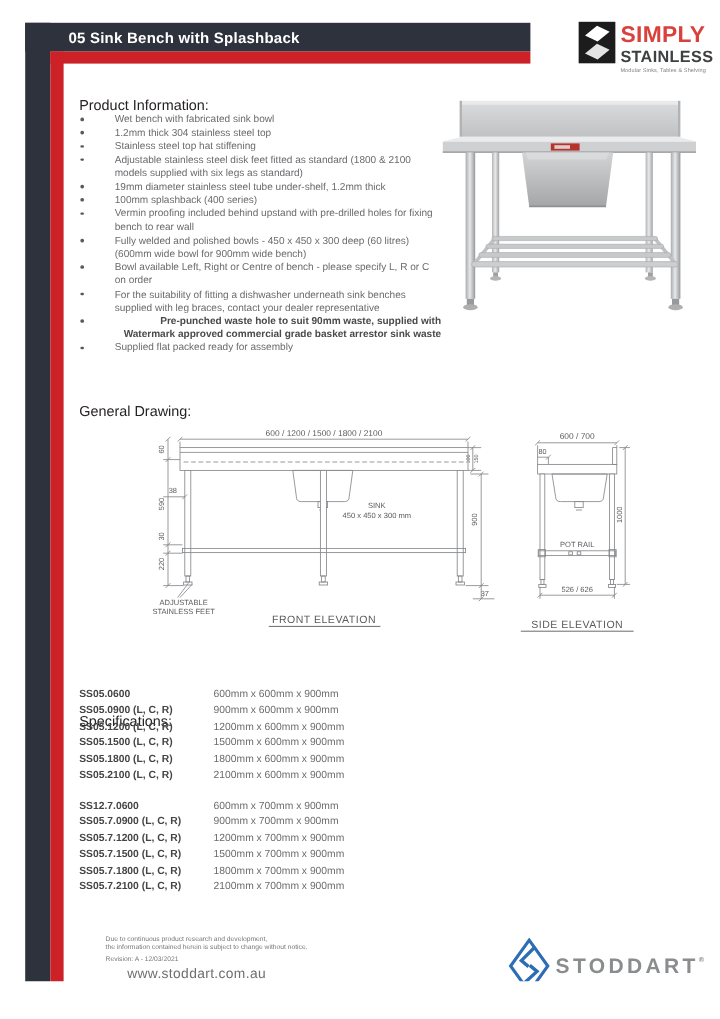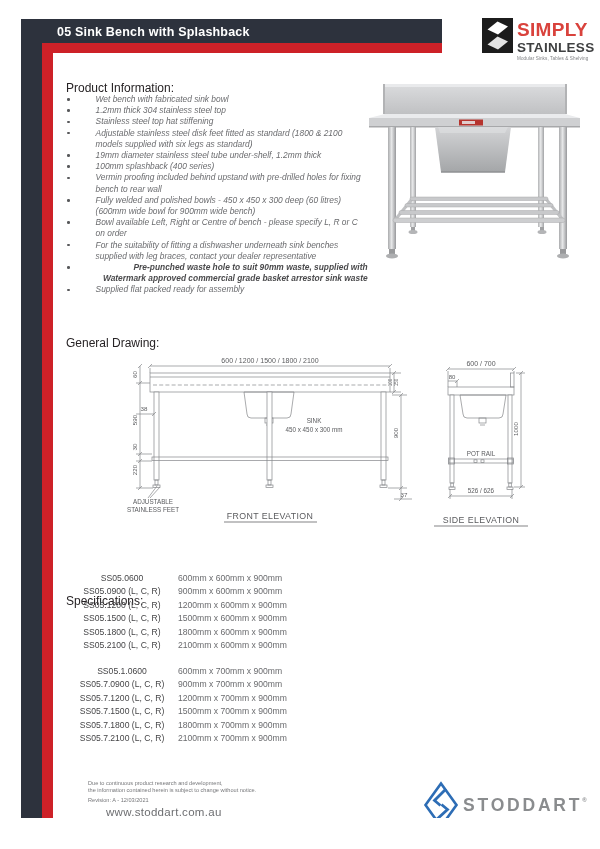--- a/index.html
+++ b/index.html
@@ -16,30 +16,30 @@
 
   
   .ss-logo-text{left:517px;top:20px;line-height:1;}
   .ss-simply{font-size:19px;font-weight:bold;color:#d9423c;letter-spacing:.3px;}
   .ss-stainless{font-size:13.5px;font-weight:bold;color:#3f4041;letter-spacing:.3px;margin-top:1.5px;}
   .ss-tagline{font-size:4.6px;color:#808285;margin-top:3px;letter-spacing:.1px;}
 
   .section-heading{font-size:12px;font-weight:normal;color:#272325;}
 
   
-  .bullets{left:66px;top:94px;width:302px;font-style:italic;}
+  .bullets{left:66px;top:94px;width:302px;}
   .bullet-item{display:flex;font-size:8.4px;line-height:11.2px;color:#6a6b6e;}
   .bullet-item .dot{flex:0 0 auto;width:2.6px;height:2.6px;border-radius:50%;background:#58595b;margin:4.2px 26px 0 1px;}
   .bullet-item .btxt{width:272px;}
   .bullet-item.bold .btxt{font-weight:bold;color:#4a4a4c;text-align:right;}
 
   
   .spec-group{left:66px;width:320px;}
   .spec-row{display:flex;height:13.4px;font-size:8.6px;}
-  .spec-model{width:112px;font-weight:normal;color:#454547;text-align:center;}
+  .spec-model{width:112px;font-weight:bold;color:#454547;}
   .spec-size{color:#6a6b6e;}
 
   
   .fineprint{left:88px;font-size:5.6px;color:#77787b;line-height:7.3px;}
   .website{left:88px;font-size:11.5px;color:#6d6e71;letter-spacing:.3px;text-decoration:none;margin-left:18px;}
   .stoddart-text{left:463px;top:795px;font-size:17.5px;font-weight:bold;color:#8a8c8e;letter-spacing:2.8px;}
   .stoddart-text sup{font-size:6px;letter-spacing:0;vertical-align:9px;}
 
   svg text{font-family:"Liberation Sans",sans-serif;fill:#5a5b5e;}
 </style>
@@ -357,21 +357,21 @@
       </div>
 
       <div class="spec-row">
         <span class="spec-model">SS05.2100 (L, C, R)</span>
         <span class="spec-size">2100mm x 600mm x 900mm</span>
       </div>
     </div>
   <div class="abs spec-group" style="top:666px;">
 
       <div class="spec-row">
-        <span class="spec-model">SS05.1.0600</span>
+        <span class="spec-model">SS12.7.0600</span>
         <span class="spec-size">600mm x 700mm x 900mm</span>
       </div>
 
       <div class="spec-row">
         <span class="spec-model">SS05.7.0900 (L, C, R)</span>
         <span class="spec-size">900mm x 700mm x 900mm</span>
       </div>
 
       <div class="spec-row">
         <span class="spec-model">SS05.7.1200 (L, C, R)</span>

